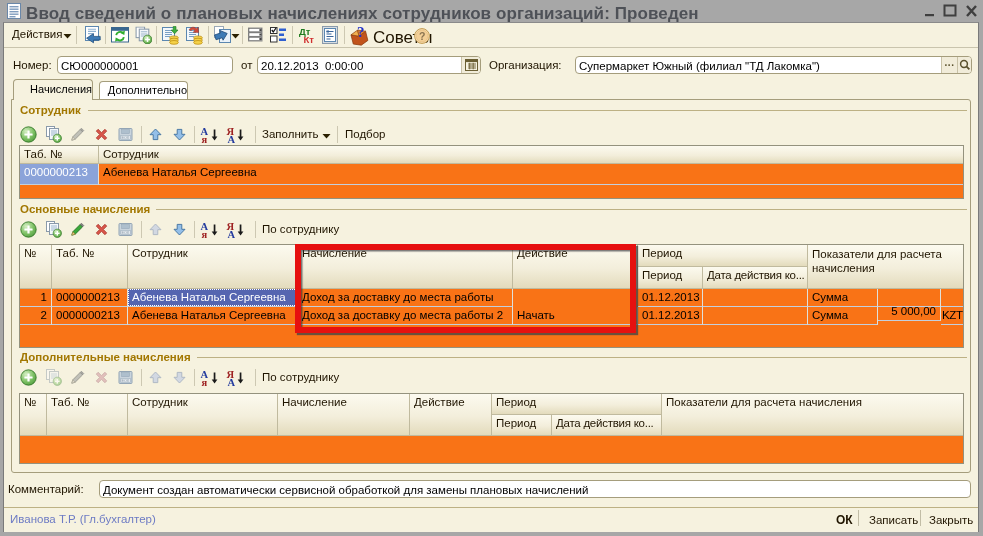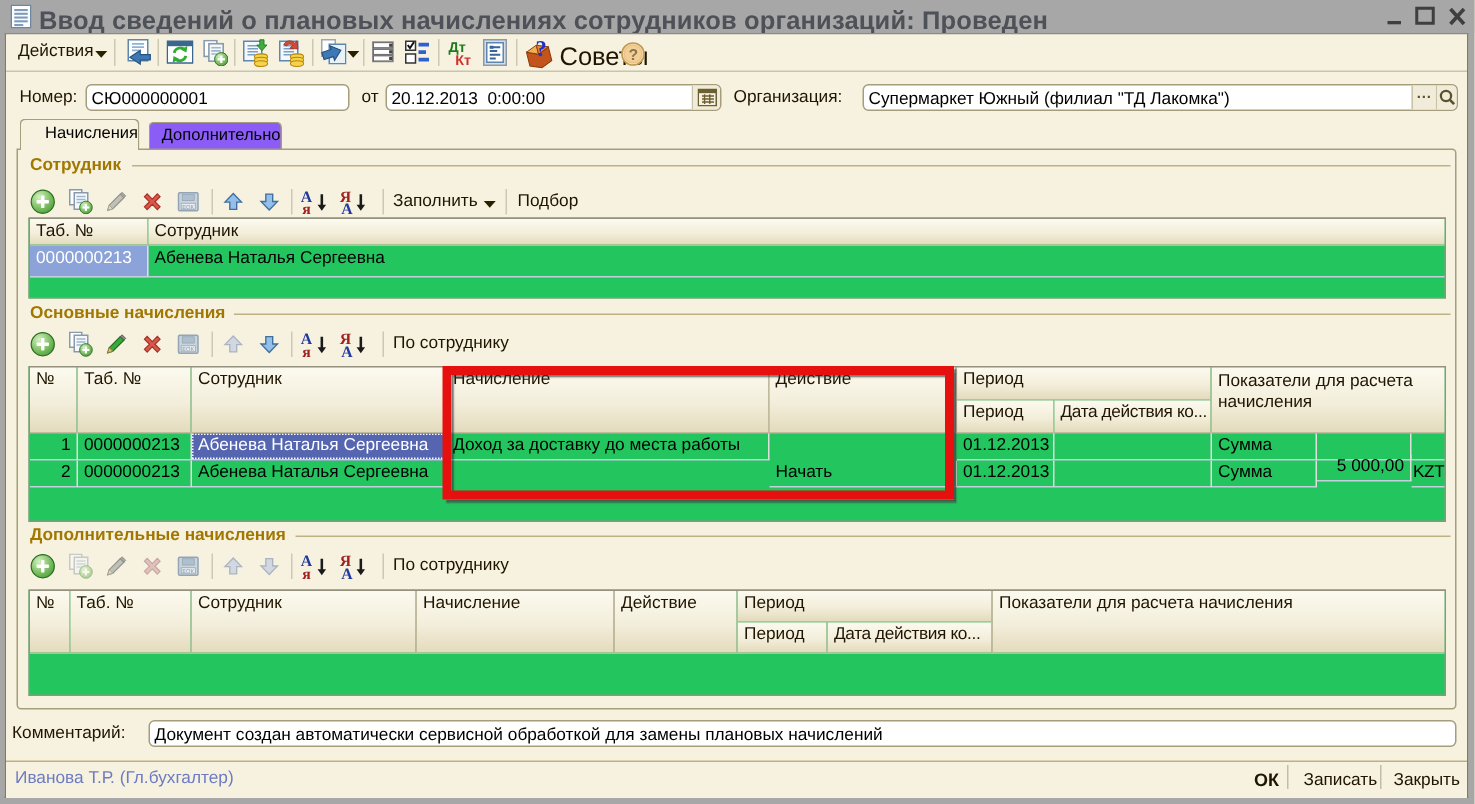--- a/index.html
+++ b/index.html
@@ -21,21 +21,21 @@
 
 .tab{position:absolute;border:1px solid #a59d7c;border-bottom:none;border-radius:4px 4px 0 0;font-size:11px;text-align:right}
 
 #panel{position:absolute;left:11px;top:99px;width:960px;height:374px;border:1px solid #a59d7c;border-radius:0 3px 3px 3px;background:#f6f2df}
 .grplbl{position:absolute;font-size:11.5px;font-weight:bold;color:#a27700;background:#f6f2df;padding-right:6px;z-index:2}
 .grpline{position:absolute;height:1px;background:#bdb184}
 .sicon{position:absolute;top:0}
 .stxt{position:absolute;font-size:11.5px;color:#201500}
 .ssep{position:absolute;top:0;width:1px;height:17px;background:#cdc8b2}
 
-.tbl{position:absolute;background:#22c55e;border:1px solid #94927e}
+.tbl{position:absolute;background:#f97316;border:1px solid #94927e}
 .hcell{position:absolute;background:linear-gradient(#fcfaef,#f3eedb 55%,#e3dbbc);border-right:1px solid #c0ba9e;border-bottom:1px solid #c0ba9e;font-size:11.5px;color:#201500;padding:2px 0 0 4px;overflow:hidden;white-space:nowrap}
 .dcell{position:absolute;font-size:11.5px;color:#000;padding:2px 0 0 4px;border-right:1px solid #e0e0da;border-bottom:1px solid #c3cfdd;overflow:hidden;white-space:nowrap}
 .num{text-align:right;padding-right:4px;padding-left:0}
 #redbox{position:absolute;left:295px;top:244px;width:341px;height:89px;border:6px solid #e6100f;box-shadow:2px 2px 1px rgba(70,70,70,.8),inset 1.5px 1.5px 1px rgba(50,50,55,.65);z-index:5}
 
 #footer{position:absolute;left:4px;top:507px;width:974px;height:25px;background:#f6f2df;border-top:1px solid #bdb184}
 </style></head>
 <body>
 <div id="titlebar">
   <svg id="title-ico" width="14" height="16" viewBox="0 0 14 16">
@@ -233,21 +233,21 @@
 <div class="lbl" style="left:489px;top:59px">Организация:</div>
 <div class="inp" style="left:575px;top:56px;width:397px;height:18px">Супермаркет Южный (филиал "ТД Лакомка")</div>
 <div class="abs" style="left:941px;top:57px;width:16px;height:16px;background:#f1ecd9;border-left:1px solid #c9c2a7;text-align:center;font-size:10px;font-weight:bold;color:#5a512d;line-height:12px;letter-spacing:.5px">...</div>
 <div class="abs" style="left:957px;top:57px;width:14px;height:16px;background:#f1ecd9;border-left:1px solid #c9c2a7;border-radius:0 3px 3px 0">
   <svg style="position:absolute;left:1px;top:2px" width="12" height="12" viewBox="0 0 12 12">
       <circle cx="5" cy="5" r="3.4" fill="none" stroke="#5a512d" stroke-width="1.5"></circle>
       <path d="M7.6 7.6 L10.4 10.4" stroke="#5a512d" stroke-width="1.8"></path>
     </svg>
 </div>
 
-<div class="tab" style="left:99px;top:81px;width:89px;height:19px;background:#8b5cf6;padding-top:2px">Дополнительно</div>
+<div class="tab" style="left:99px;top:81px;width:89px;height:19px;background:#ffffff;padding-top:2px">Дополнительно</div>
 <div class="tab" style="left:13px;top:79px;width:80px;height:21px;background:#f6f2df;padding-top:3px;z-index:2">Начисления</div>
 
 <div id="panel"></div>
 
 <div class="grplbl" style="left:20px;top:104px">Сотрудник</div>
 <div class="grpline" style="left:88px;top:110px;width:879px"></div>
 <div id="s1bar" class="abs" style="left:19px;top:126px;width:945px;height:18px">
   <svg class="sicon" style="left:1px" width="17" height="17">
       <use href="#i-add"></use>
     </svg>
@@ -344,20 +344,21 @@
   <div class="dcell" style="left:278px;top:44px;width:215px;height:18px">Доход за доставку до места работы</div>
   <div class="dcell" style="left:618px;top:44px;width:65px;height:18px">01.12.2013</div>
   <div class="dcell" style="left:683px;top:44px;width:105px;height:18px"></div>
   <div class="dcell" style="left:788px;top:44px;width:70px;height:18px">Сумма</div>
   <div class="dcell" style="left:858px;top:44px;width:63px;height:18px"></div>
   <div class="dcell" style="left:921px;top:44px;width:22px;height:18px;border-right:none"></div>
 
   <div class="dcell num" style="left:0;top:62px;width:32px;height:18px">2</div>
   <div class="dcell" style="left:32px;top:62px;width:76px;height:18px">0000000213</div>
   <div class="dcell" style="left:108px;top:62px;width:170px;height:18px">Абенева Наталья Сергеевна</div>
+  <div class="dcell" style="left:278px;top:62px;width:215px;height:18px">Доход за доставку до места работы 2</div>
   <div class="dcell" style="left:493px;top:62px;width:125px;height:18px">Начать</div>
   <div class="dcell" style="left:618px;top:62px;width:65px;height:18px">01.12.2013</div>
   <div class="dcell" style="left:683px;top:62px;width:105px;height:18px"></div>
   <div class="dcell" style="left:788px;top:62px;width:70px;height:18px">Сумма</div>
   <div class="dcell num" style="left:858px;top:58px;width:63px;height:18px">5 000,00</div>
   <div class="dcell" style="left:921px;top:62px;width:22px;height:18px;border-right:none;padding-left:1px;letter-spacing:-0.3px">KZT</div>
 </div>
 <div id="redbox"></div>
 
 <div class="grplbl" style="left:20px;top:351px">Дополнительные начисления</div>

